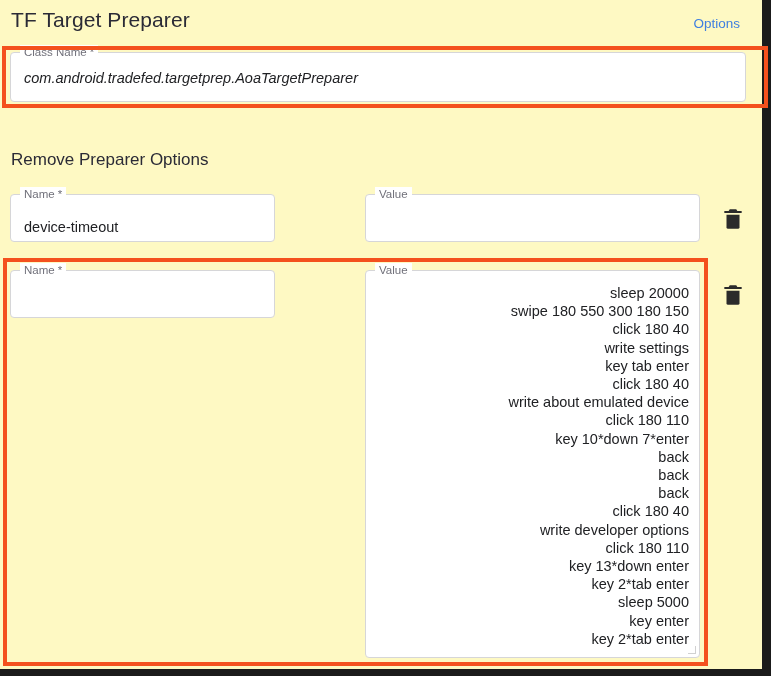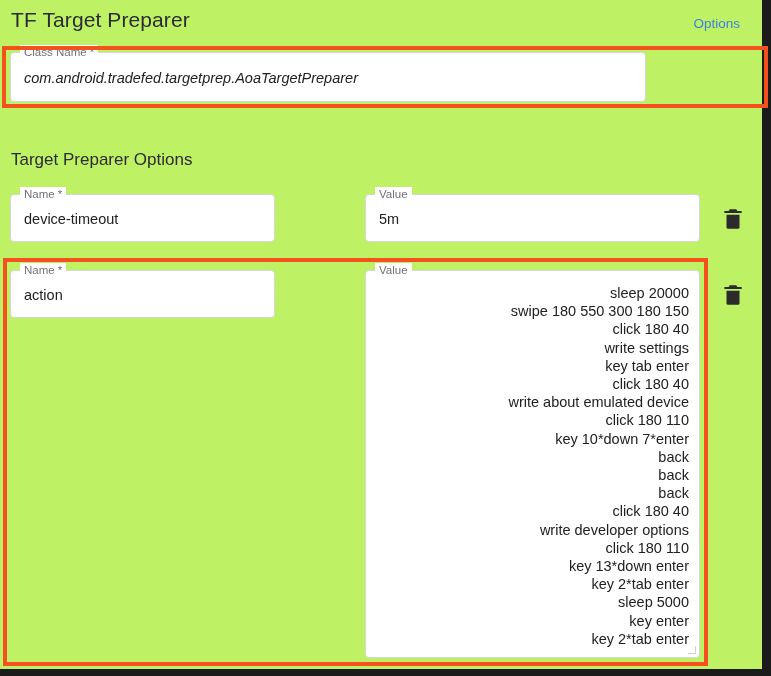--- a/index.html
+++ b/index.html
@@ -15,21 +15,21 @@
     background: #ffffff;
     position: relative;
   }
 
   
   #page {
     position: absolute;
     left: 0; top: 0;
     width: 762px;
     height: 669px;
-    background: #bef264;
+    background: #fef9c3;
   }
 
   
   #edge-right {
     position: absolute;
     left: 762px; top: 0;
     width: 9px; height: 676px;
     background: #1b1b1b;
   }
   #edge-bottom {
@@ -102,34 +102,34 @@
     padding: 0 4px;
     background: #ffffff;
     font-size: 11.5px;
     color: #70707a;
     white-space: nowrap;
     line-height: 14px;
   }
   .mat-value {
     position: absolute;
     left: 13px;
-    top: 14px;
+    top: 22px;
     right: 10px;
     font-size: 14.5px;
     color: #202124;
     white-space: nowrap;
     overflow: hidden;
     line-height: 20px;
   }
 
   
   #field-class-name {
     left: 10px;
     top: 52px;
-    width: 636px;
+    width: 736px;
     height: 50px;
   }
   #field-class-name .mat-value {
     top: 15px;
     font-size: 14.5px;
     font-style: italic;
   }
 
   
   #options-heading {
@@ -211,42 +211,40 @@
     <div id="page-title">TF Target Preparer</div>
     <a id="remove-link">Options</a>
   </div>
 
   <div class="mat-field" id="field-class-name">
     <span class="mat-label">Class Name *</span>
     <span class="mat-value">com.android.tradefed.targetprep.AoaTargetPreparer</span>
   </div>
   <div class="hl-box" id="hl-class-name"></div>
 
-  <div id="options-heading">Target Preparer Options</div>
+  <div id="options-heading">Remove Preparer Options</div>
 
   <div class="mat-field opt-name-field" id="field-name-1">
     <span class="mat-label">Name *</span>
     <span class="mat-value">device-timeout</span>
   </div>
 
   <div class="mat-field opt-value-field" id="field-value-1">
     <span class="mat-label">Value</span>
-    <span class="mat-value">5m</span>
   </div>
 
   <div class="trash-btn" id="trash-1">
     <svg width="26" height="26" viewBox="0 0 24 24">
       <path fill="#2b2b2b" d="M9 3h6l1 1.5h4V6.5H4V4.5h4L9 3z"></path>
       <path fill="#2b2b2b" d="M6 8h12v11.5a1.5 1.5 0 0 1-1.5 1.5h-9A1.5 1.5 0 0 1 6 19.5V8z"></path>
     </svg>
   </div>
 
   <div class="mat-field opt-name-field" id="field-name-2">
     <span class="mat-label">Name *</span>
-    <span class="mat-value">action</span>
   </div>
 
   <div class="mat-field opt-value-field" id="field-value-2">
     <span class="mat-label">Value</span>
     <span class="mat-value">sleep 20000
 swipe 180 550 300 180 150
 click 180 40
 write settings
 key tab enter
 click 180 40

